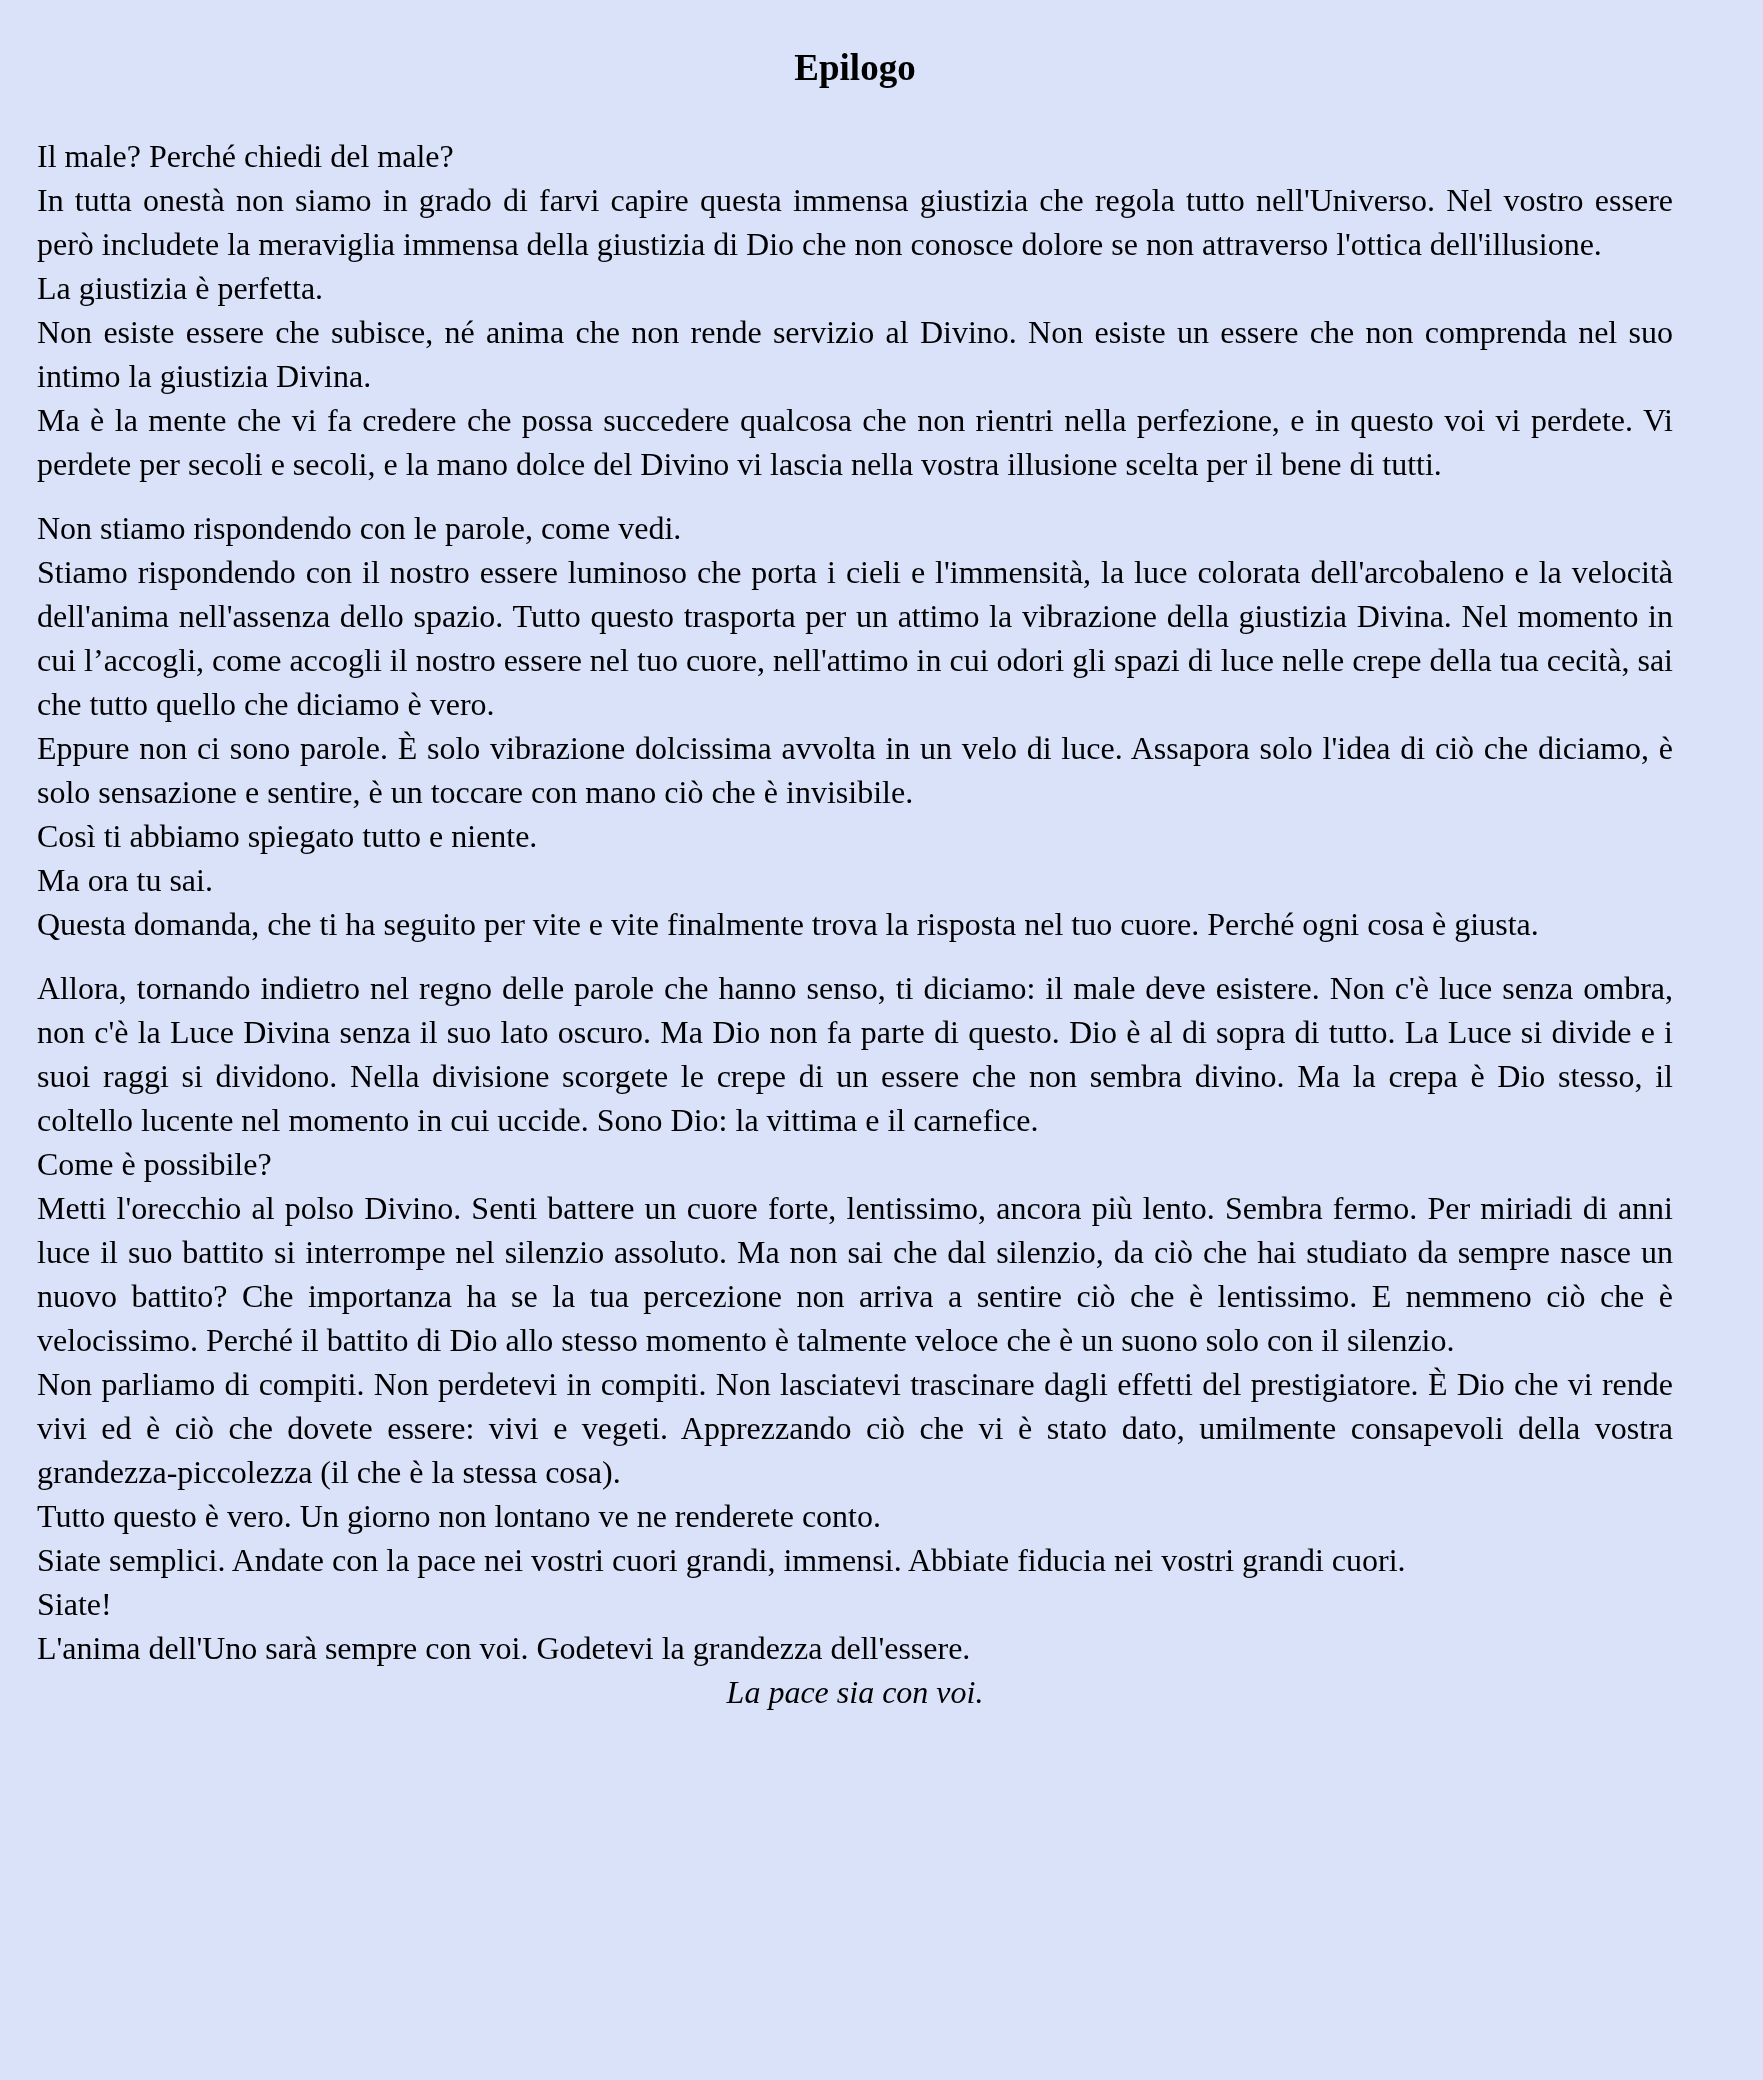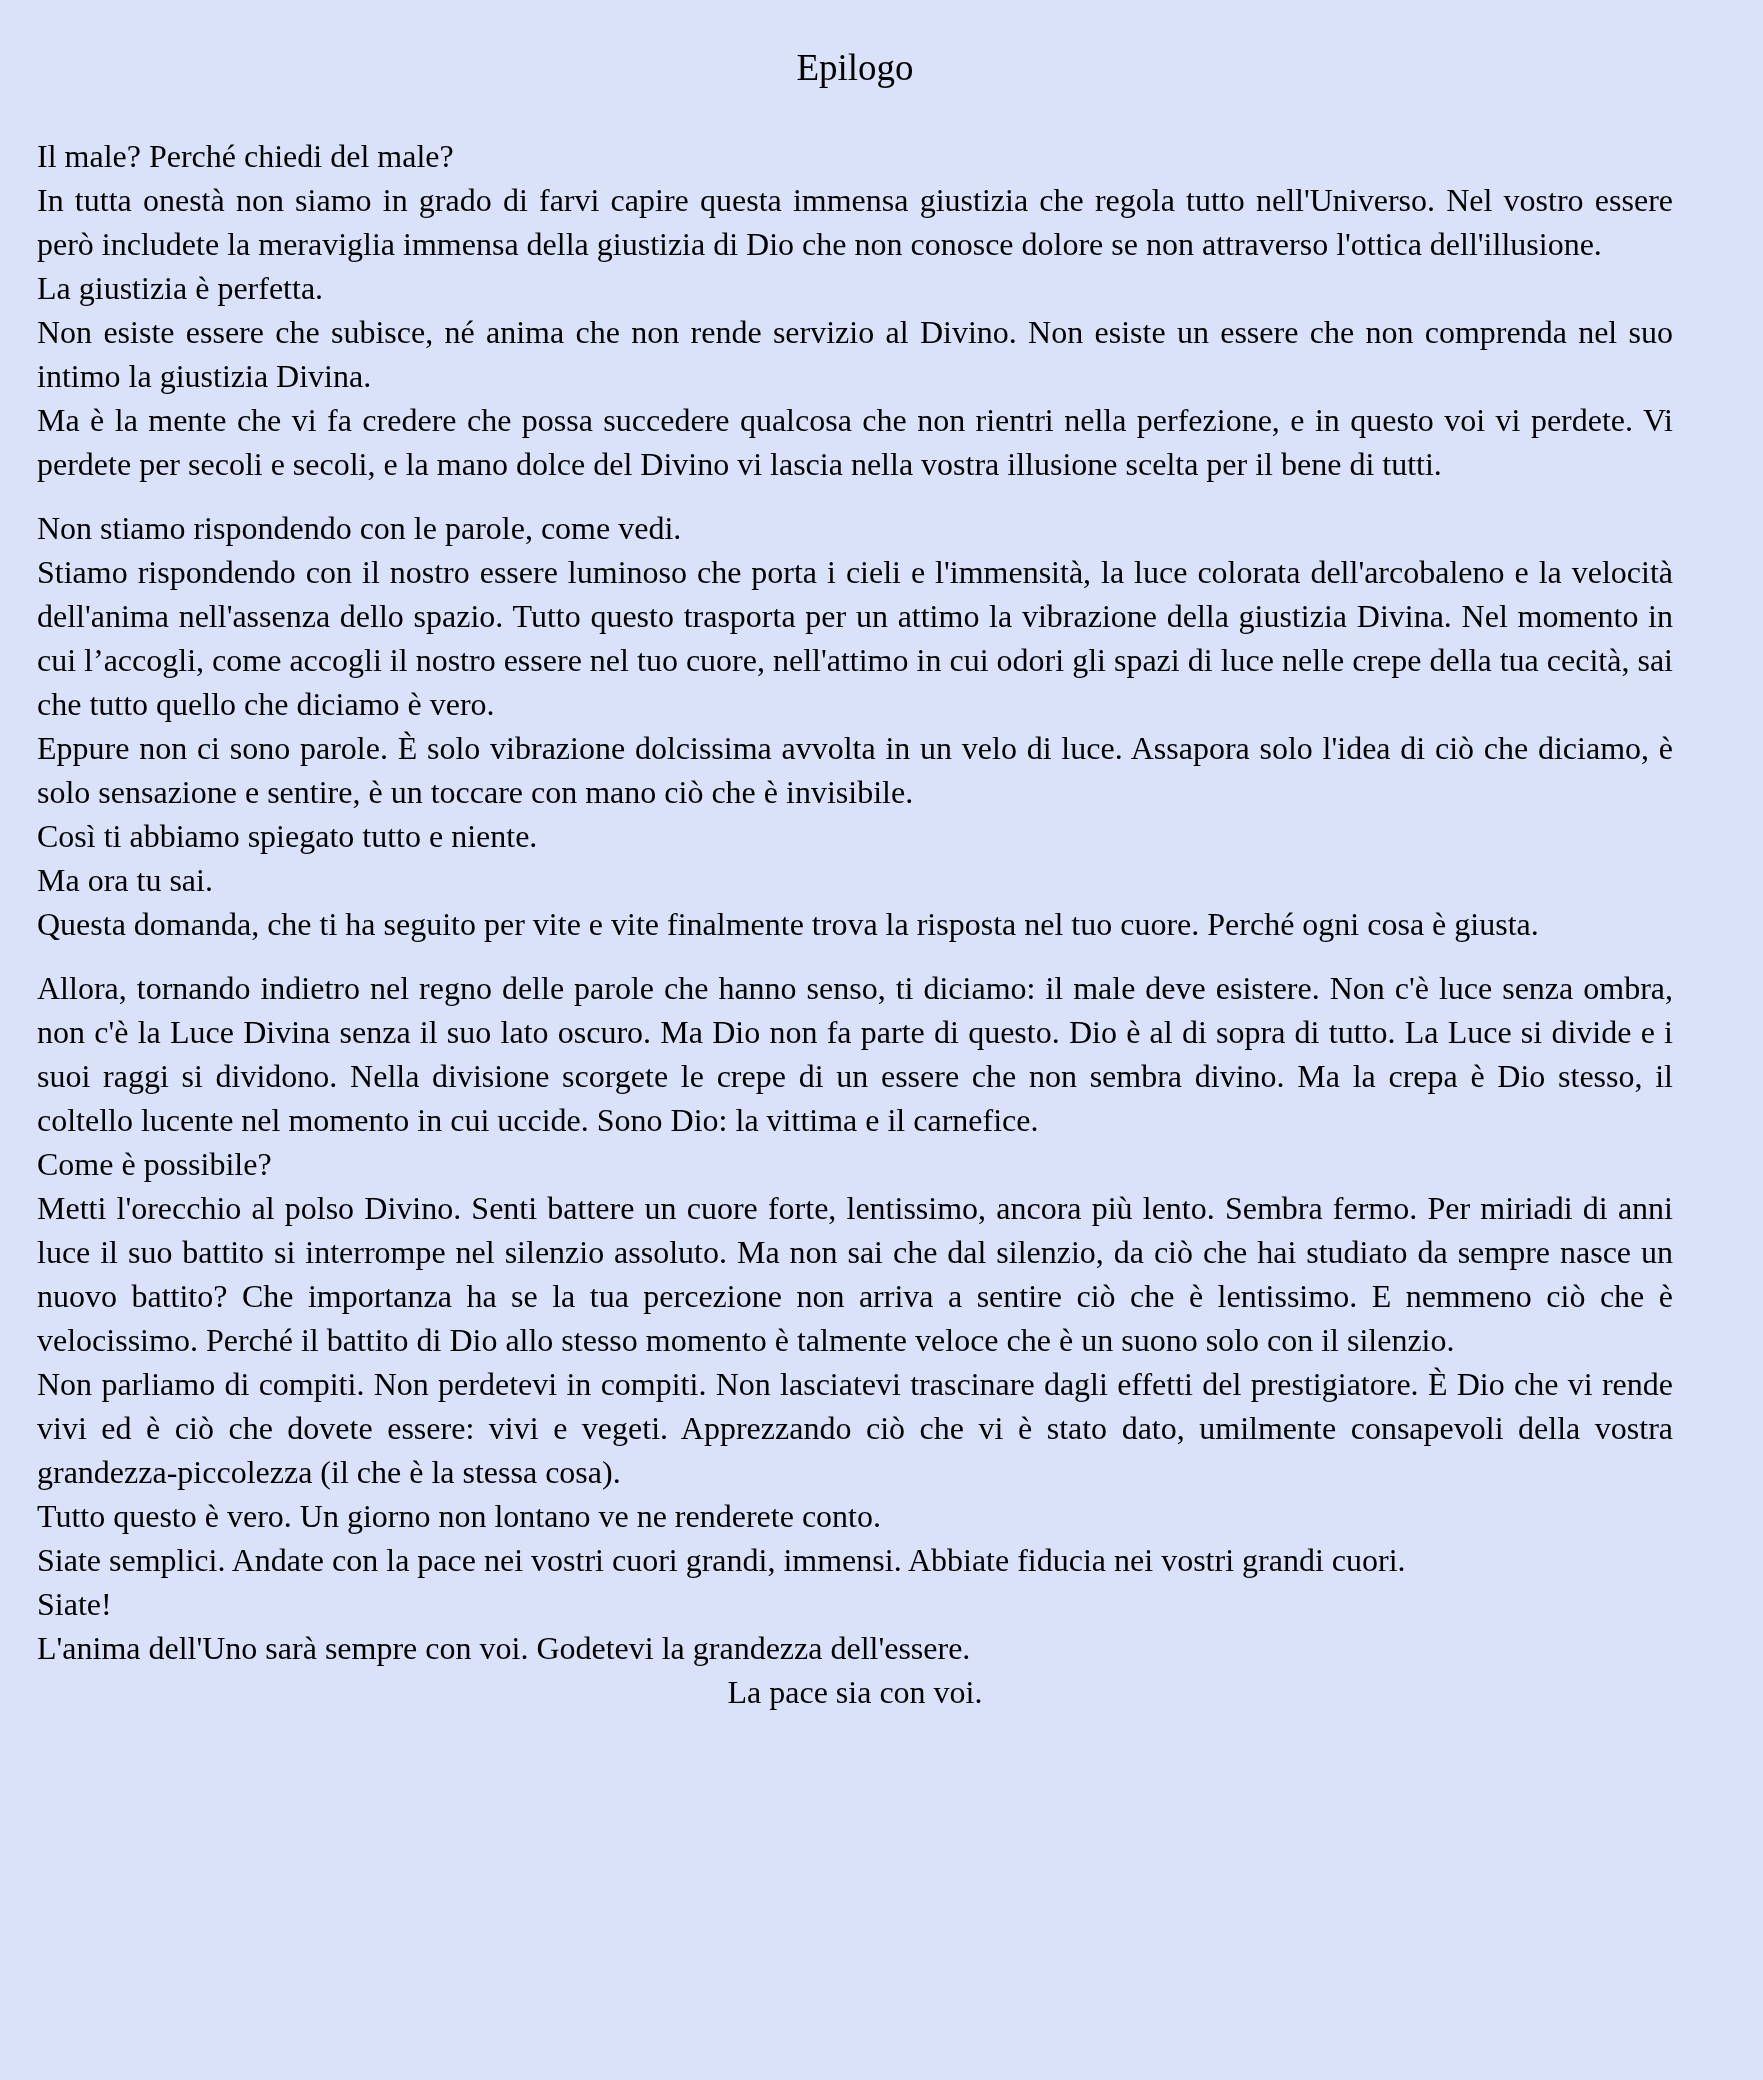--- a/index.html
+++ b/index.html
@@ -14,36 +14,37 @@
     font-family: "Liberation Serif", "DejaVu Serif", serif;
   }
   .doc {
     box-sizing: border-box;
     width: 1763px;
     min-height: 2081px;
     padding: 46px 90px 110px 37px;
   }
   .title {
     font-size: 37px;
-    font-weight: normal;
+    font-weight: bold;
     line-height: 44px;
     text-align: center;
     margin: 0 0 44px 0;
   }
   .para {
     font-size: 32px;
     line-height: 44px;
     text-align: justify;
     margin: 0;
   }
   .gap-above {
     margin-top: 20px;
   }
   .centered {
     text-align: center;
+    font-style: italic;
   }
 </style>
 </head>
 <body style="background: rgb(218, 226, 250); color: rgb(0, 0, 0);">
 
 <div class="doc">
   <h1 class="title">Epilogo</h1>
 
   <p class="para">Il male? Perché chiedi del male?</p>
   <p class="para">In tutta onestà non siamo in grado di farvi capire questa immensa giustizia che regola tutto nell'Universo. Nel vostro essere però includete la meraviglia immensa della giustizia di Dio che non conosce dolore se non attraverso l'ottica dell'illusione.</p>

